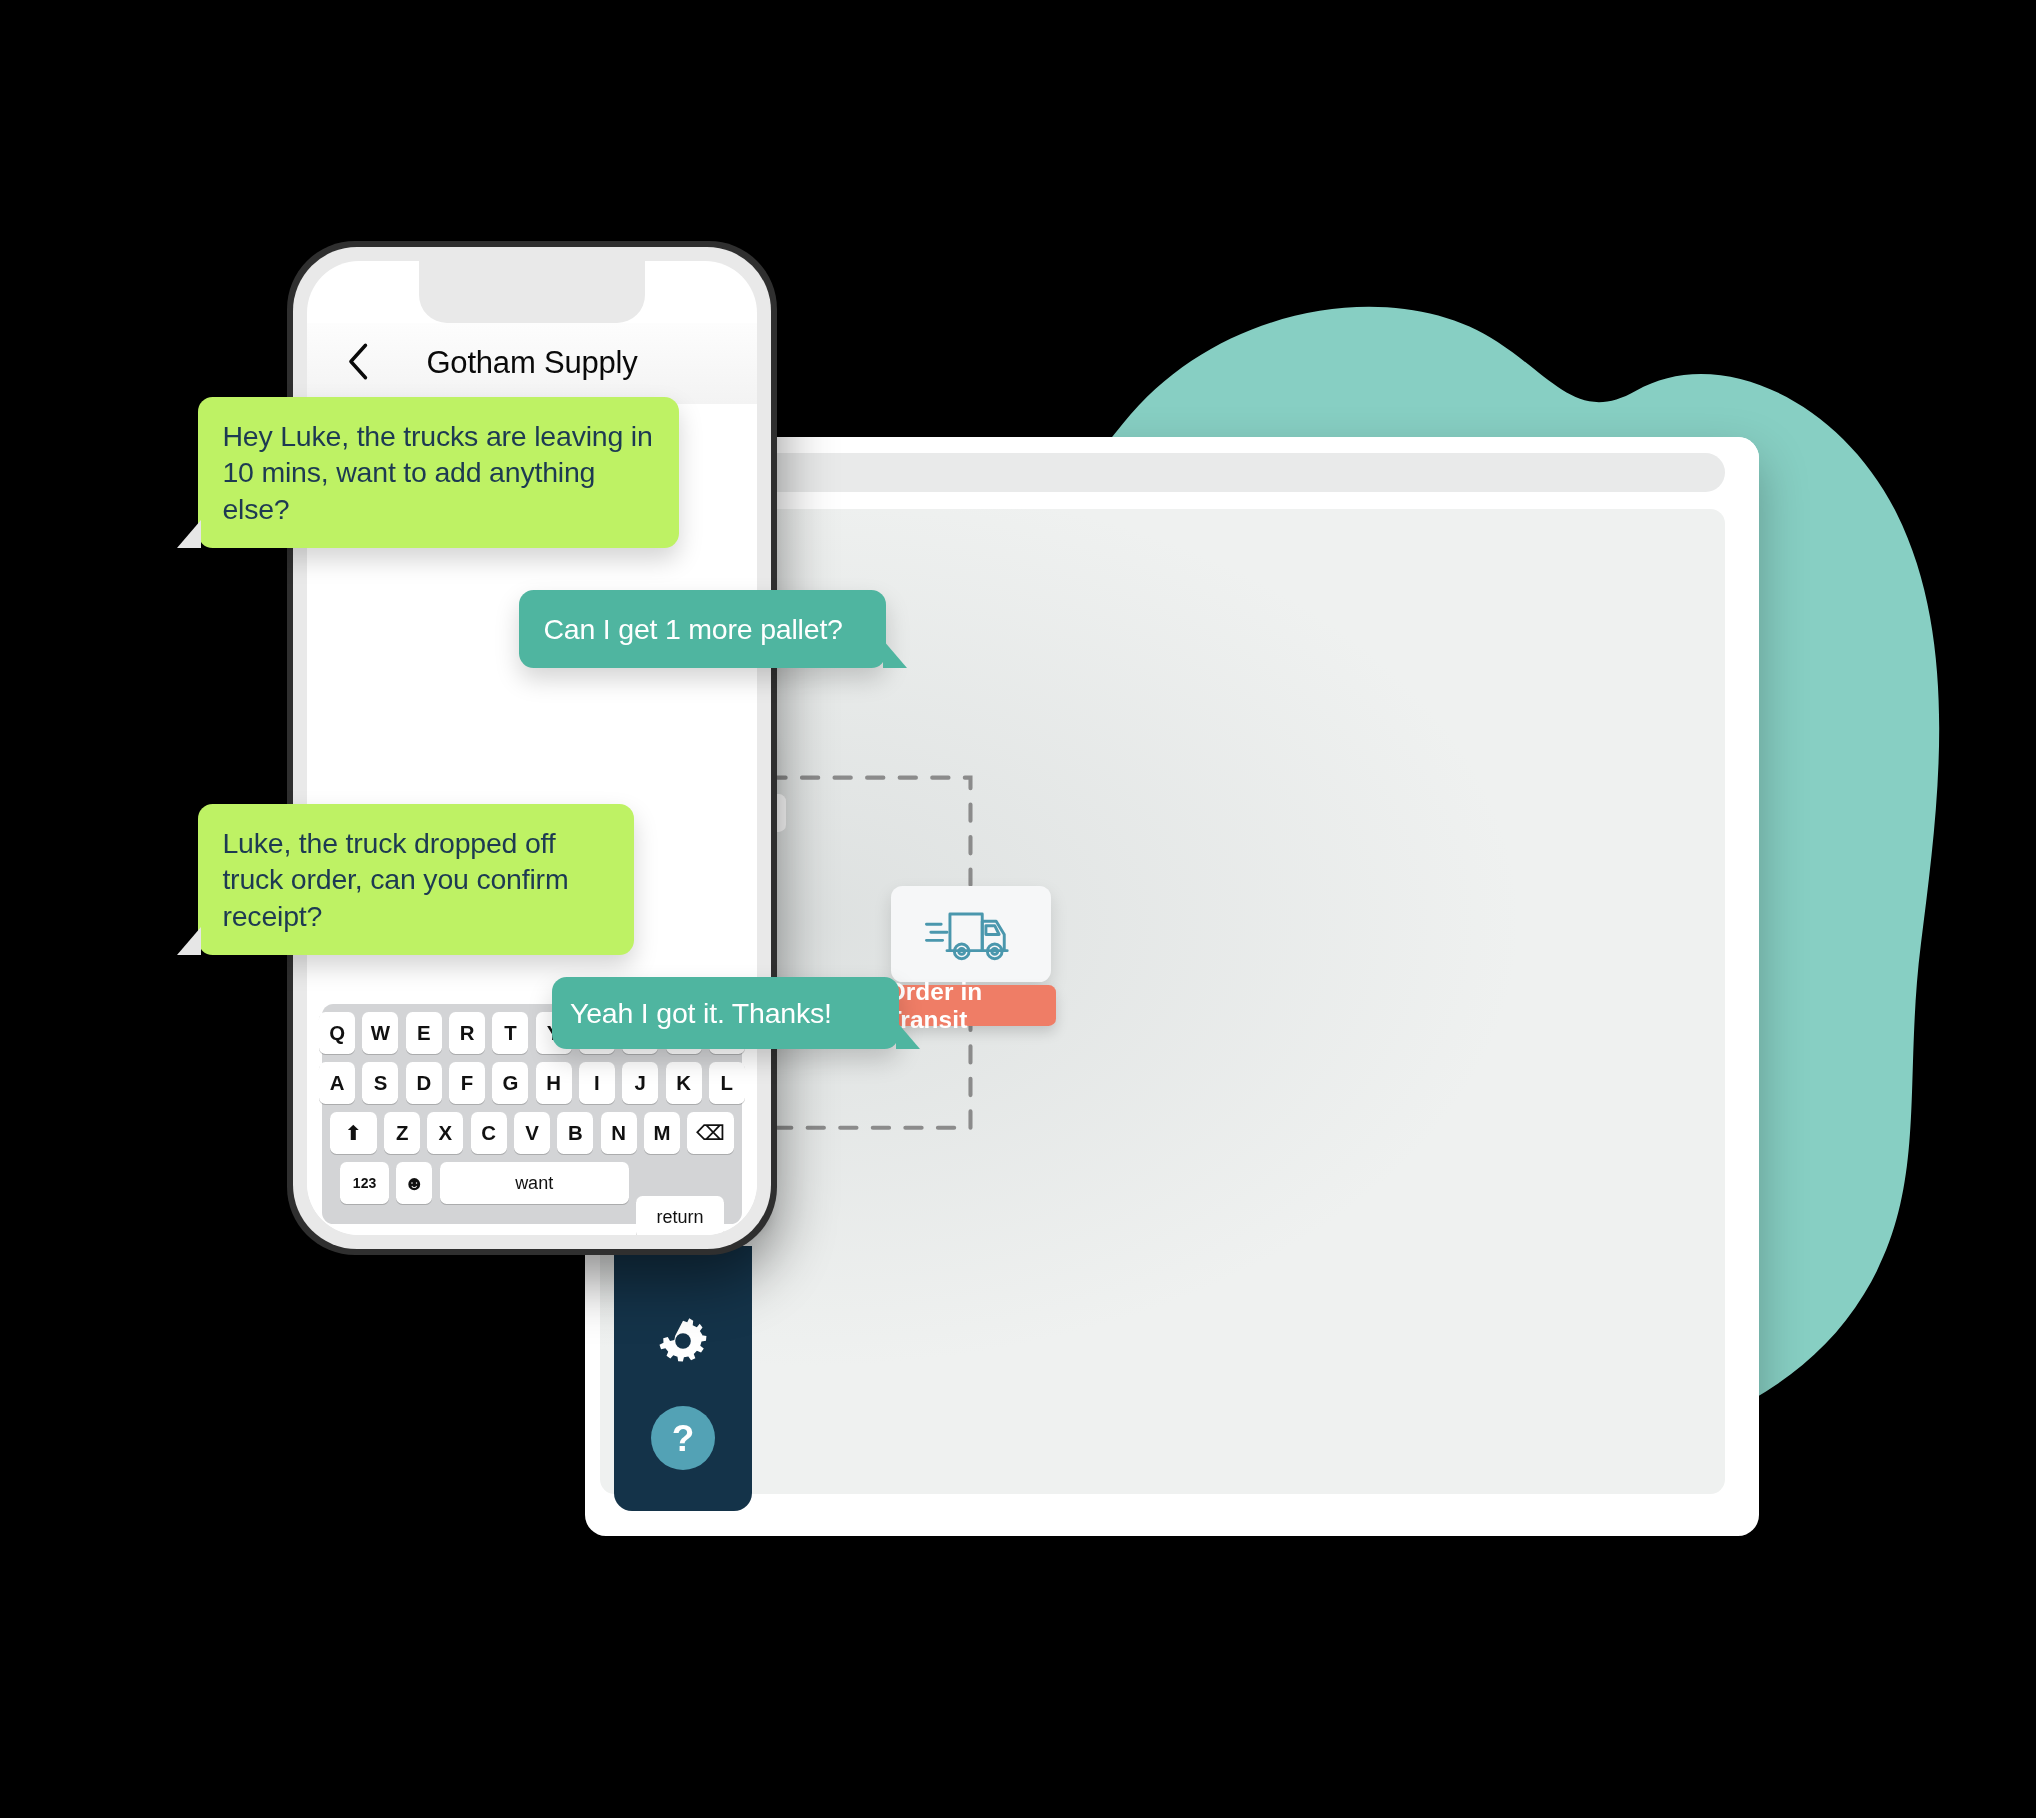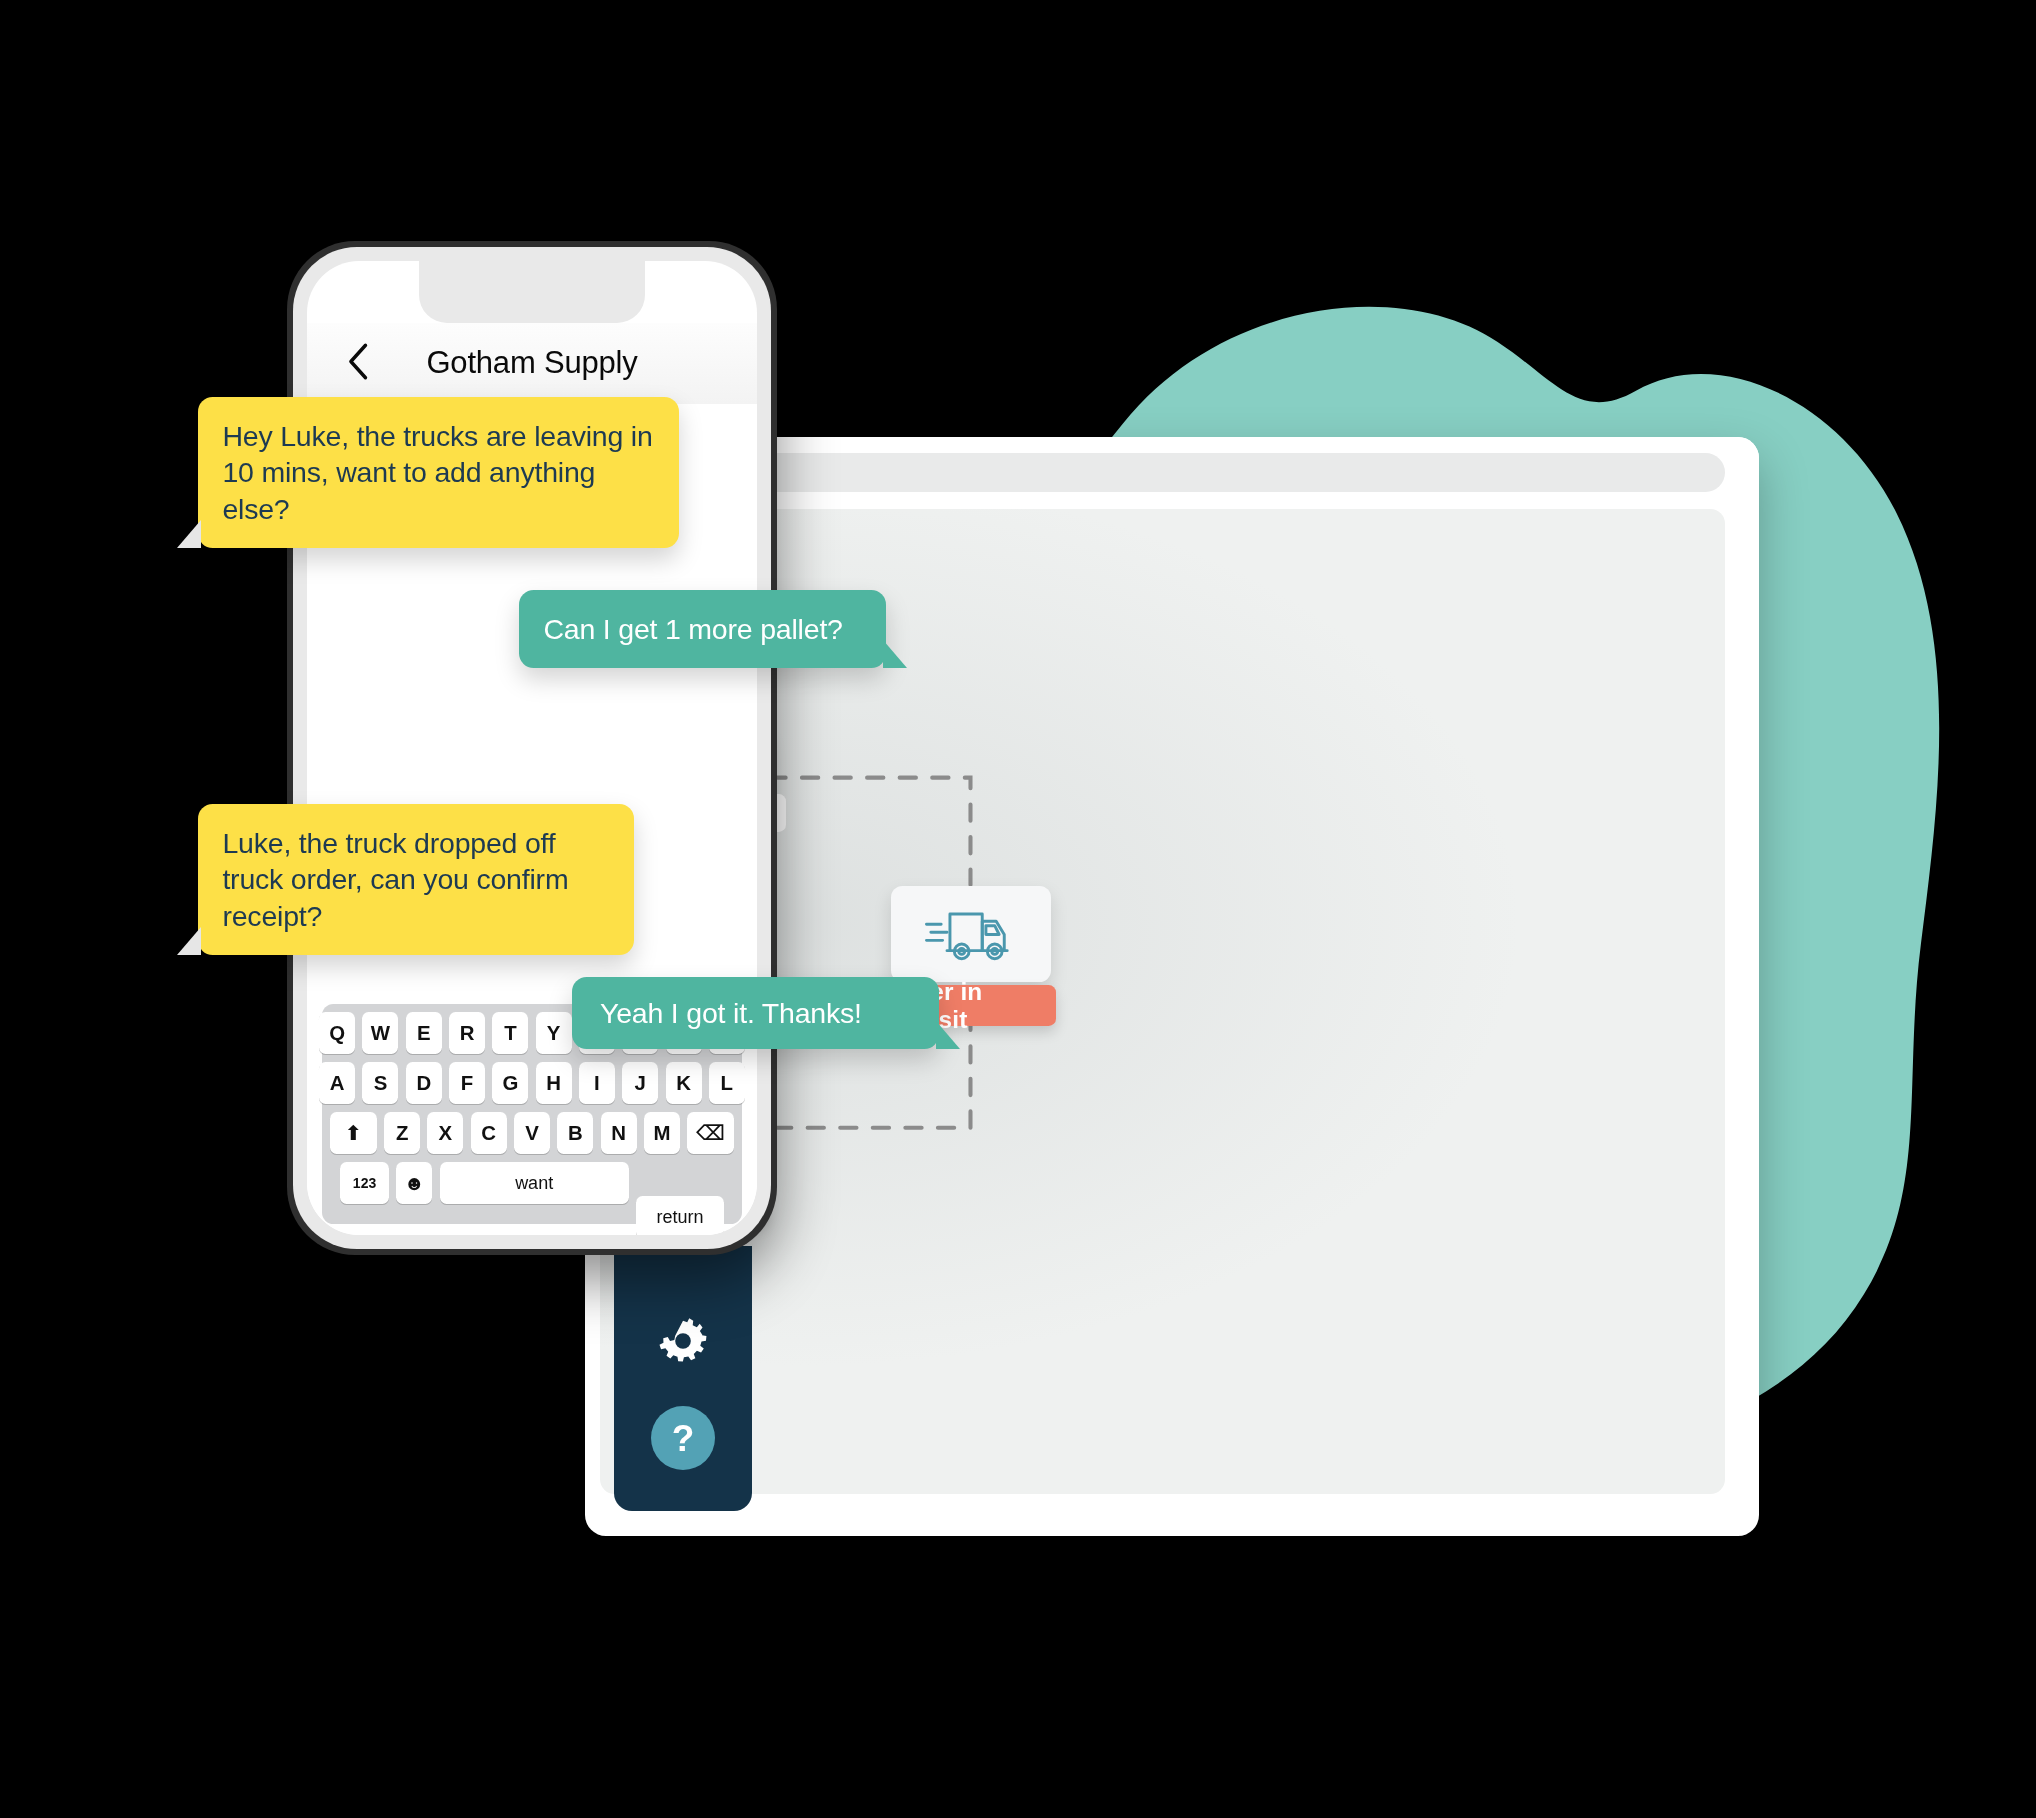--- a/index.html
+++ b/index.html
@@ -82,21 +82,21 @@
        box-shadow:0 0.8px 0 rgba(0,0,0,.25);}
   .key.wide{min-width:47px;}
   .key.space{flex:1;max-width:189px;font-size:18px;font-weight:500;}
   .key.ret{min-width:88px;font-size:18px;font-weight:500;margin-top:34px;}
   .key.num{min-width:49px;font-size:14px;font-weight:600;}
 
   
   .bub{position:absolute;z-index:8;border-radius:14.7px;padding:21px 24.4px;
        font-size:28.5px;line-height:1.28;letter-spacing:-0.2px;
        box-shadow:0 11.4px 24.4px rgba(0,0,0,.17);}
-  .bub.in{background:#fde047;color:#1d3a52;}
+  .bub.in{background:#bef264;color:#1d3a52;}
   .bub.out{background:#4fb5a0;color:#fff;}
   .tail{position:absolute;width:0;height:0;}
   .tail.left{left:-21px;bottom:0;
      border-right:24.4px solid #e6e6e6;border-bottom:0 solid transparent;
      border-top:28px solid transparent;}
   .tail.right{right:-21px;bottom:0;
      border-left:24.4px solid #4fb5a0;border-top:28px solid transparent;}
 </style>
 </head>
 <body>
@@ -277,19 +277,19 @@
     <span>Can I get 1 more pallet?</span>
     <span class="tail right"></span>
   </div>
 
 
   <div class="bub in" style="left:198px;top:804px;width:387px;">
     <span>Luke, the truck dropped off truck order, can you confirm receipt?</span>
     <span class="tail left"></span>
   </div>
 
-  <div class="bub out" style="left:572px;top:977px;width:311px;padding:18px 28px;">
+  <div class="bub out" style="left:552px;top:977px;width:311px;padding:18px 18px;">
     <span>Yeah I got it. Thanks!</span>
     <span class="tail right"></span>
   </div>
 
 </div>
 
 
 </body></html>

